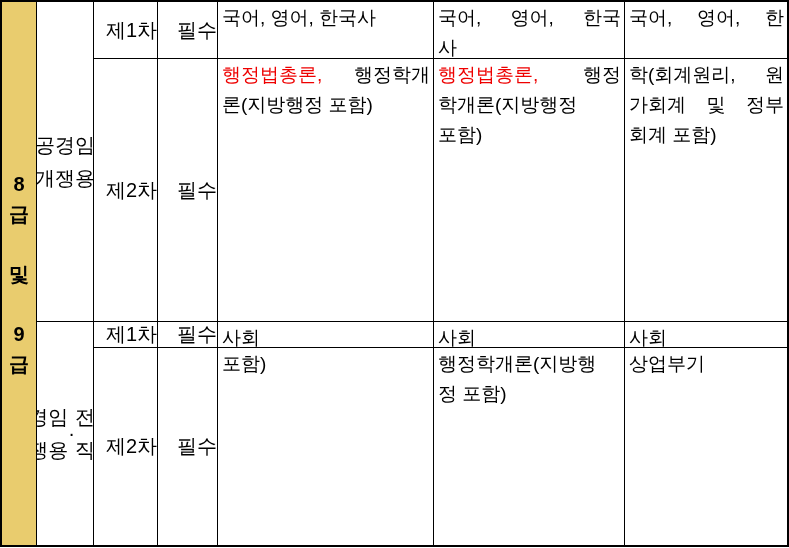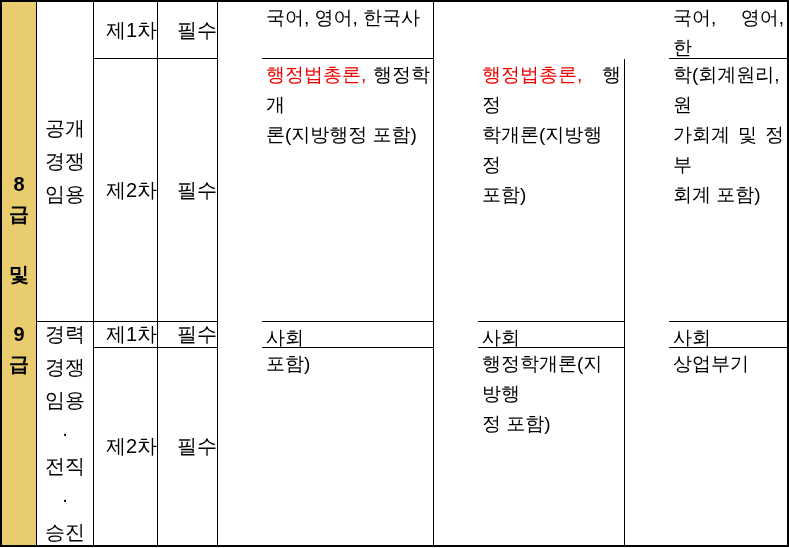--- a/index.html
+++ b/index.html
@@ -34,37 +34,36 @@
     font-size:20px;
     display:flex;
     flex-direction:column;
     justify-content:center;
     align-items:center;
   }
   .grade .vln{line-height:30px;min-height:30px;text-align:center;}
   .cat{
     font-size:20px;
     display:flex;
-    flex-direction:column;
+    flex-direction:row;
     justify-content:center;
     align-items:center;
   }
   .cat .vln{line-height:33px;min-height:33px;text-align:center;}
   .mid{
     font-size:20px;
     display:flex;
     align-items:center;
     justify-content:flex-end;
   }
   .subj{
     font-size:19px;
     line-height:30px;
     padding:1px 3px 0 4px;
     word-break:break-all;
-    margin-left:44px;
   }
   .ln{text-align:left;}
   .ln.j{
     text-align:justify;
     text-align-last:justify;
     text-justify:inter-character;
   }
   .red{color:var(--red);}
 </style>
 </head>
@@ -99,20 +98,24 @@
   </div>
 
   <div class="cell mid" style="grid-area:1/3/2/4">
       <span>제1차</span>
     </div>
   <div class="cell mid" style="grid-area:1/4/2/5">
       <span>필수</span>
     </div>
   <div class="cell subj" style="grid-area:1/5/2/6">
     <div class="ln"><span>국어, 영어, 한국사</span></div>
+  </div>
+  <div class="cell subj" style="grid-area:1/6/2/7">
+    <div class="ln j"><span>국어, 영어, 한국</span></div>
+    <div class="ln"><span>사</span></div>
   </div>
   <div class="cell subj nb-r" style="grid-area:1/7/2/8">
     <div class="ln j"><span>국어, 영어, 한</span></div>
   </div>
 
   <div class="cell mid" style="grid-area:2/3/3/4">
       <span>제2차</span>
     </div>
   <div class="cell mid" style="grid-area:2/4/3/5">
       <span>필수</span>

